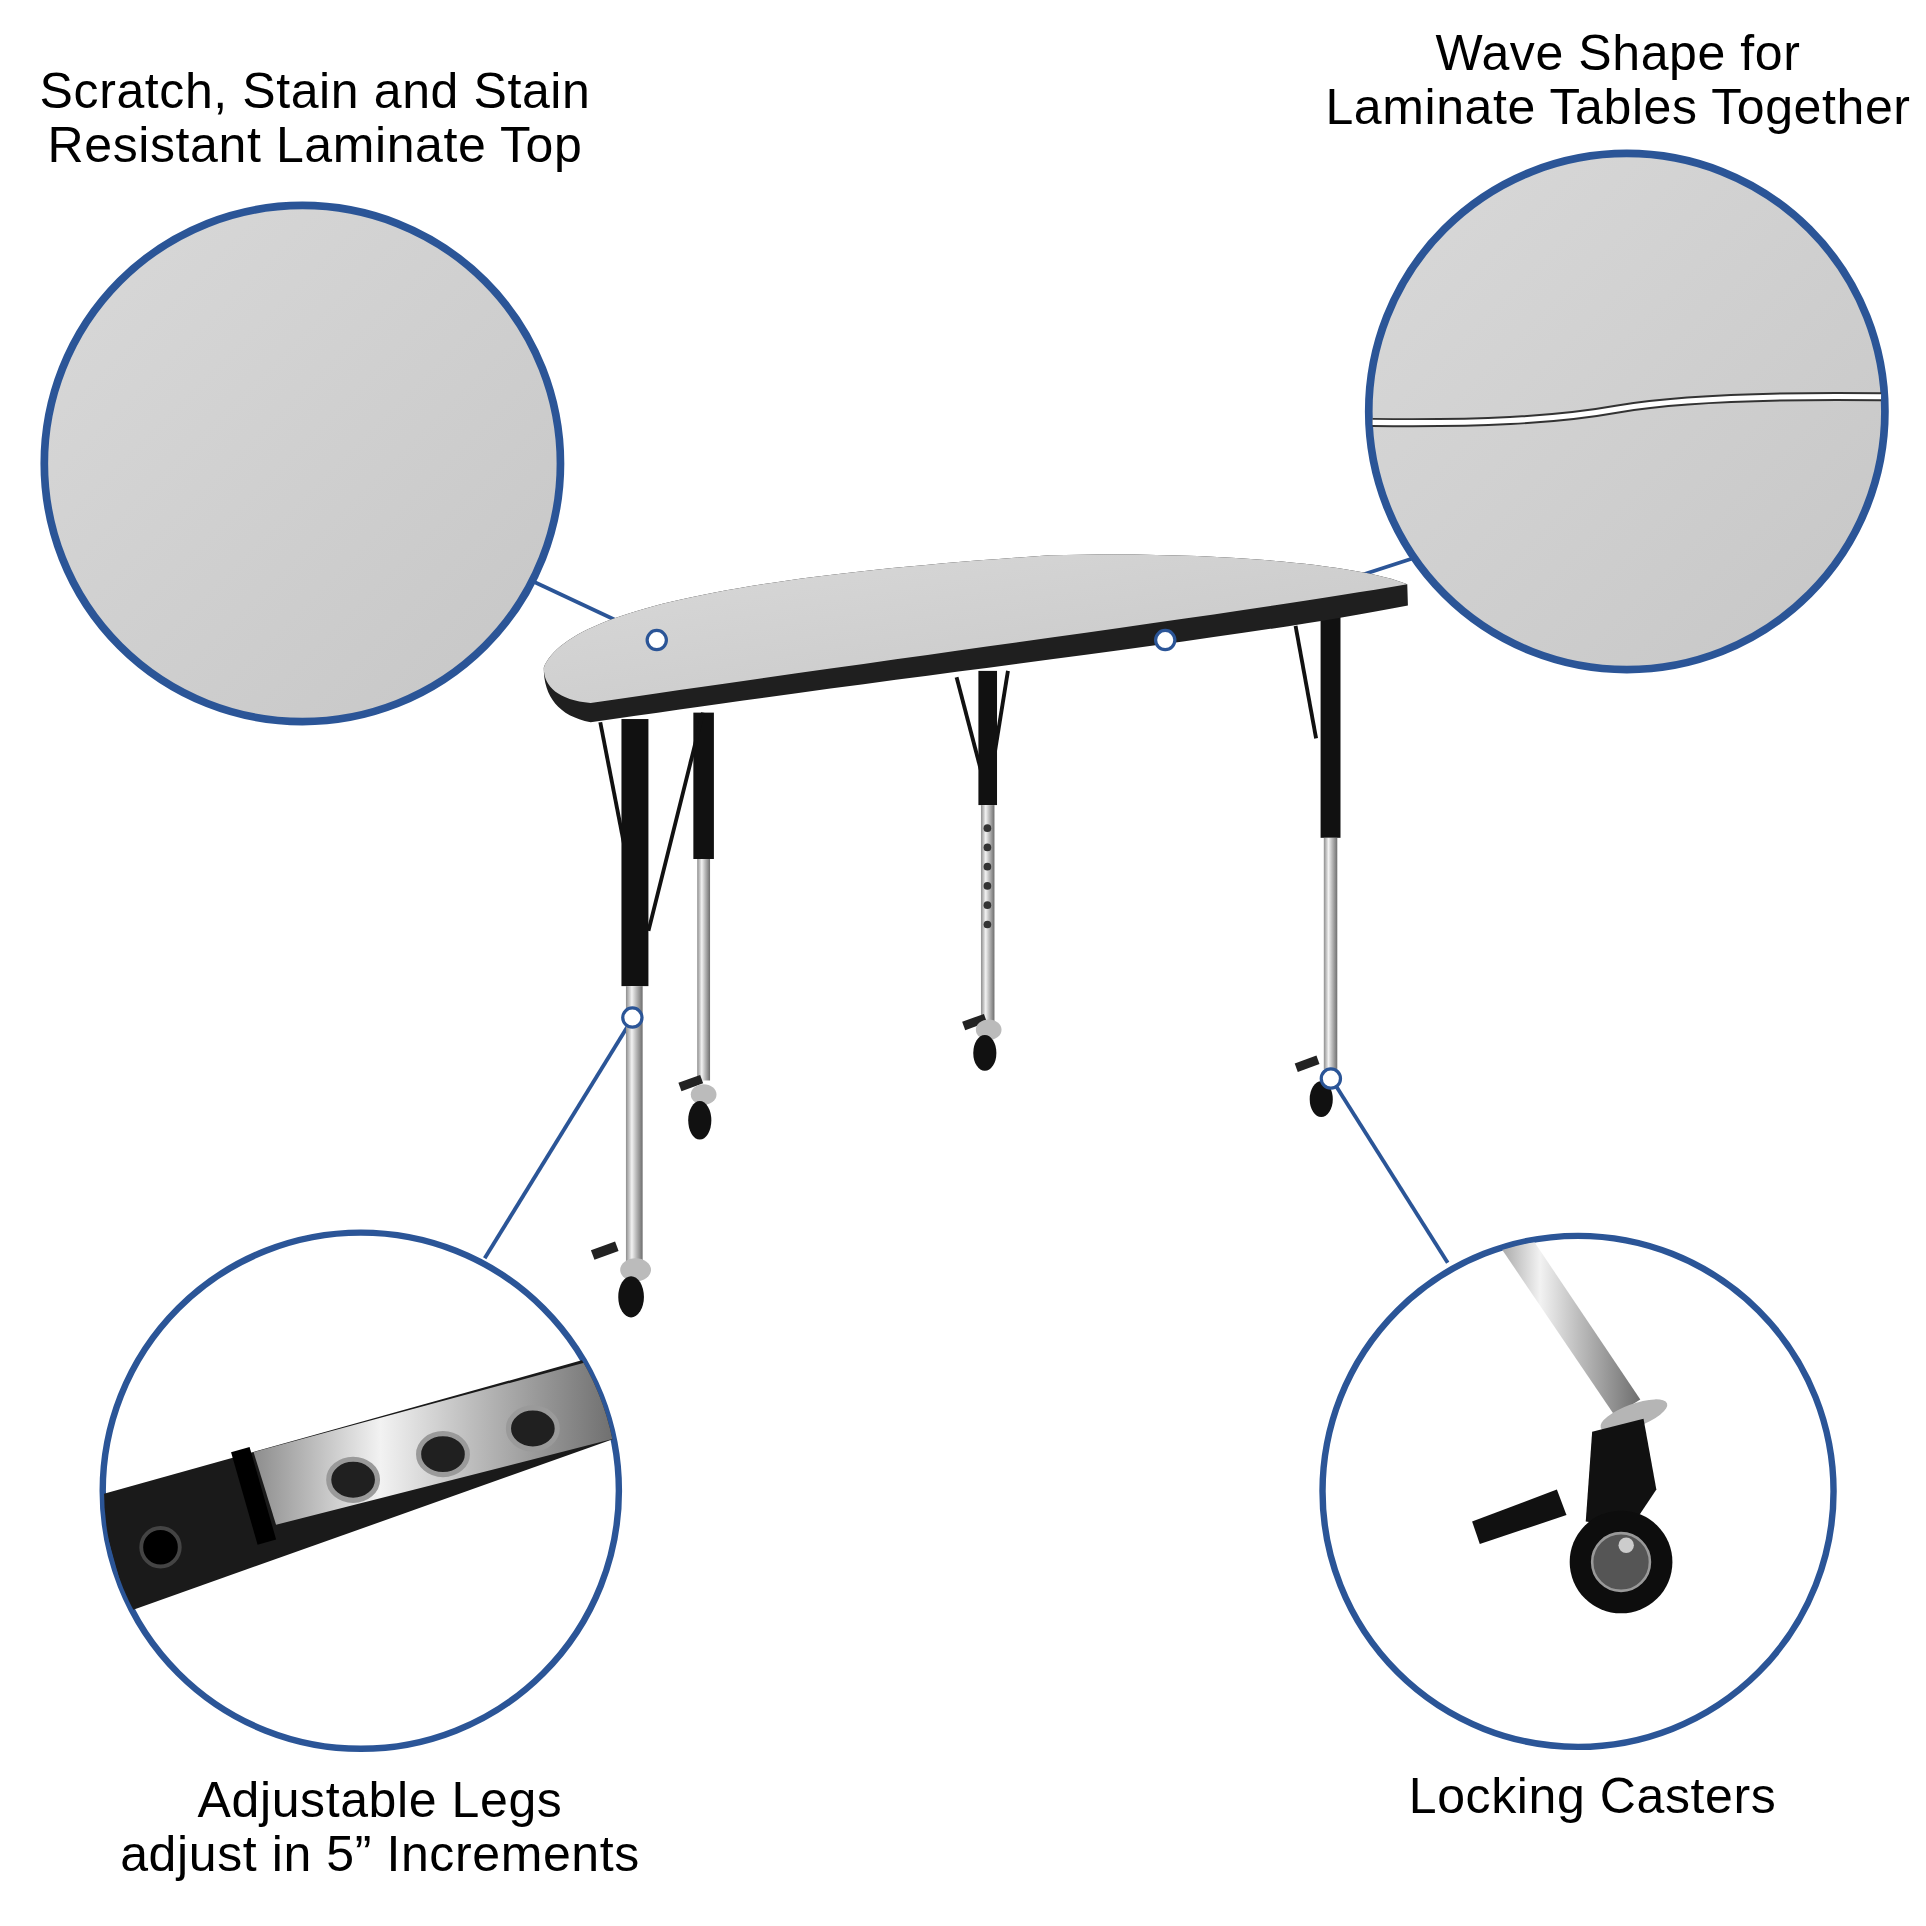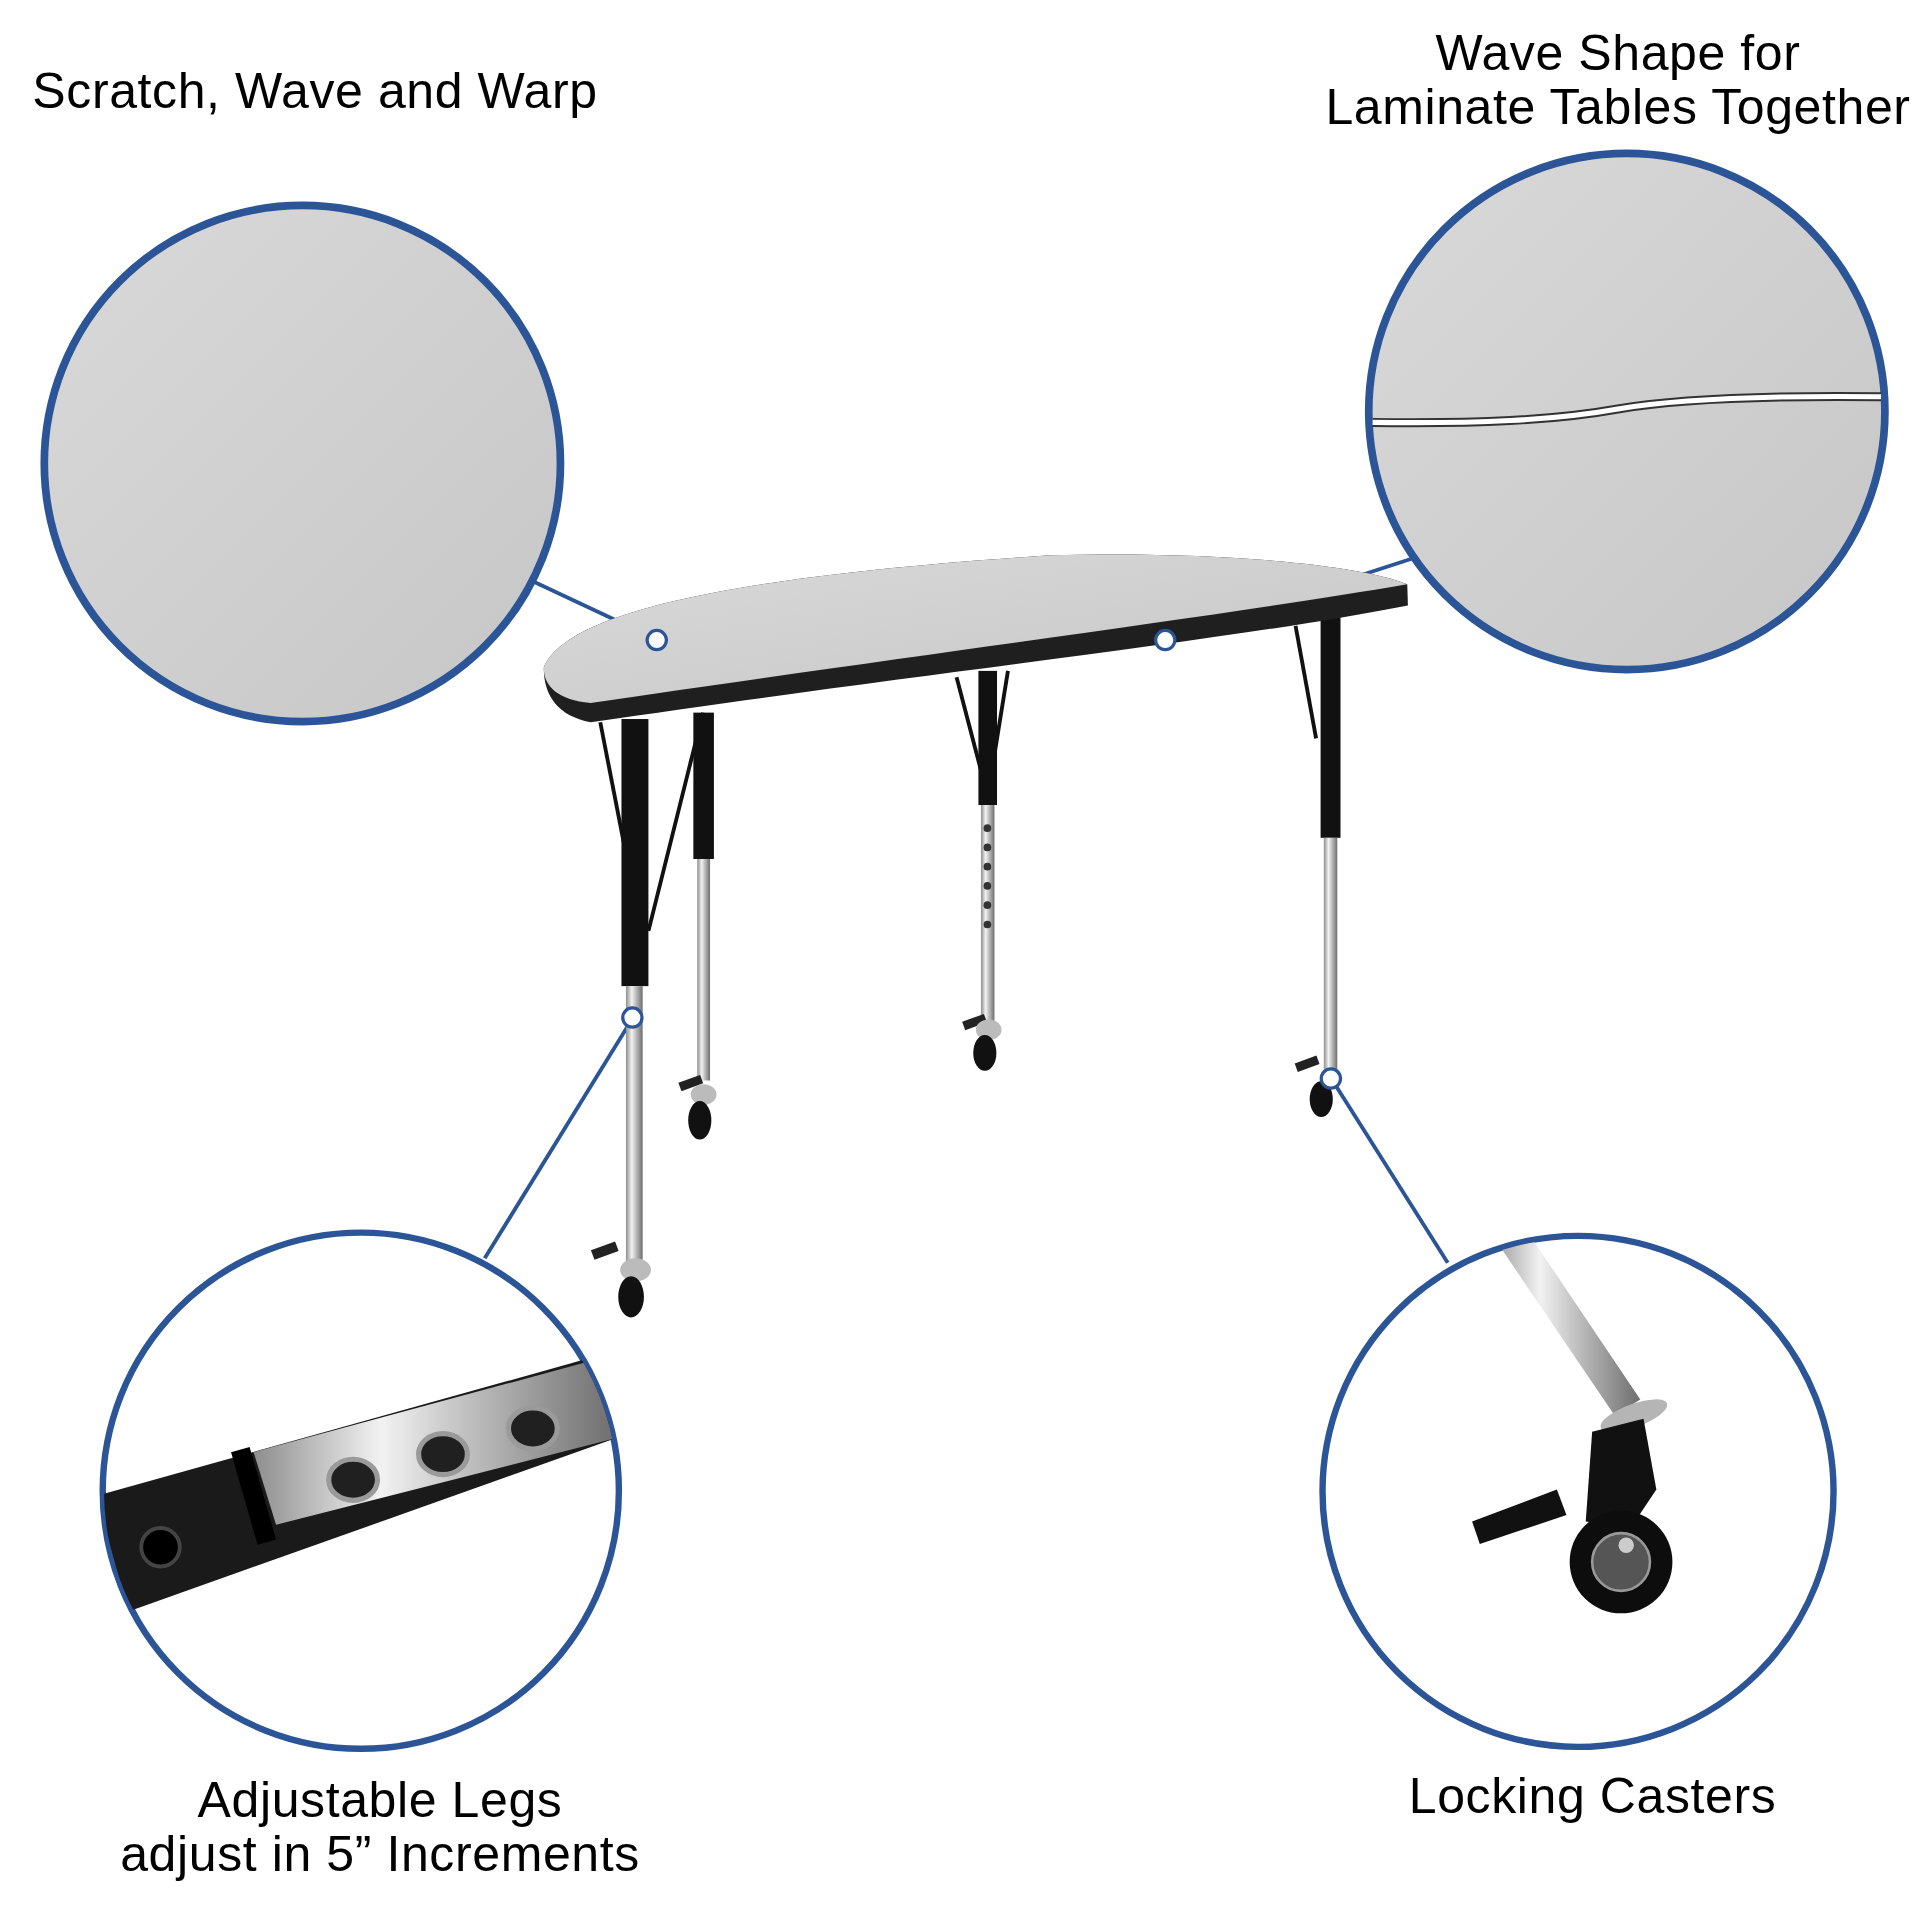--- a/index.html
+++ b/index.html
@@ -11,21 +11,22 @@
     #lbl-top-left  { left: 13px;   top: 64px;  width: 604px; }
     #lbl-top-right { left: 1310px; top: 26px;   width: 616px; }
     #lbl-bot-left  { left: 88px;  top: 1773px; width: 584px; }
     #lbl-bot-right { left: 1368px; top: 1769px; width: 449px; }
     svg.stage { position: absolute; left: 0; top: 0; }
   </style>
 </head>
 <body>
 
 <div class="label" id="lbl-top-left">
-  <span>Scratch, Wave and Warp</span>
+  <span>Scratch, Stain and Stain</span>
+  <span>Resistant Laminate Top</span>
 </div>
 <div class="label" id="lbl-top-right">
   <span>Wave Shape for</span>
   <span>Laminate Tables Together</span>
 </div>
 <div class="label" id="lbl-bot-left">
   <span>Adjustable Legs</span>
   <span>adjust in 5” Increments</span>
 </div>
 <div class="label" id="lbl-bot-right">

